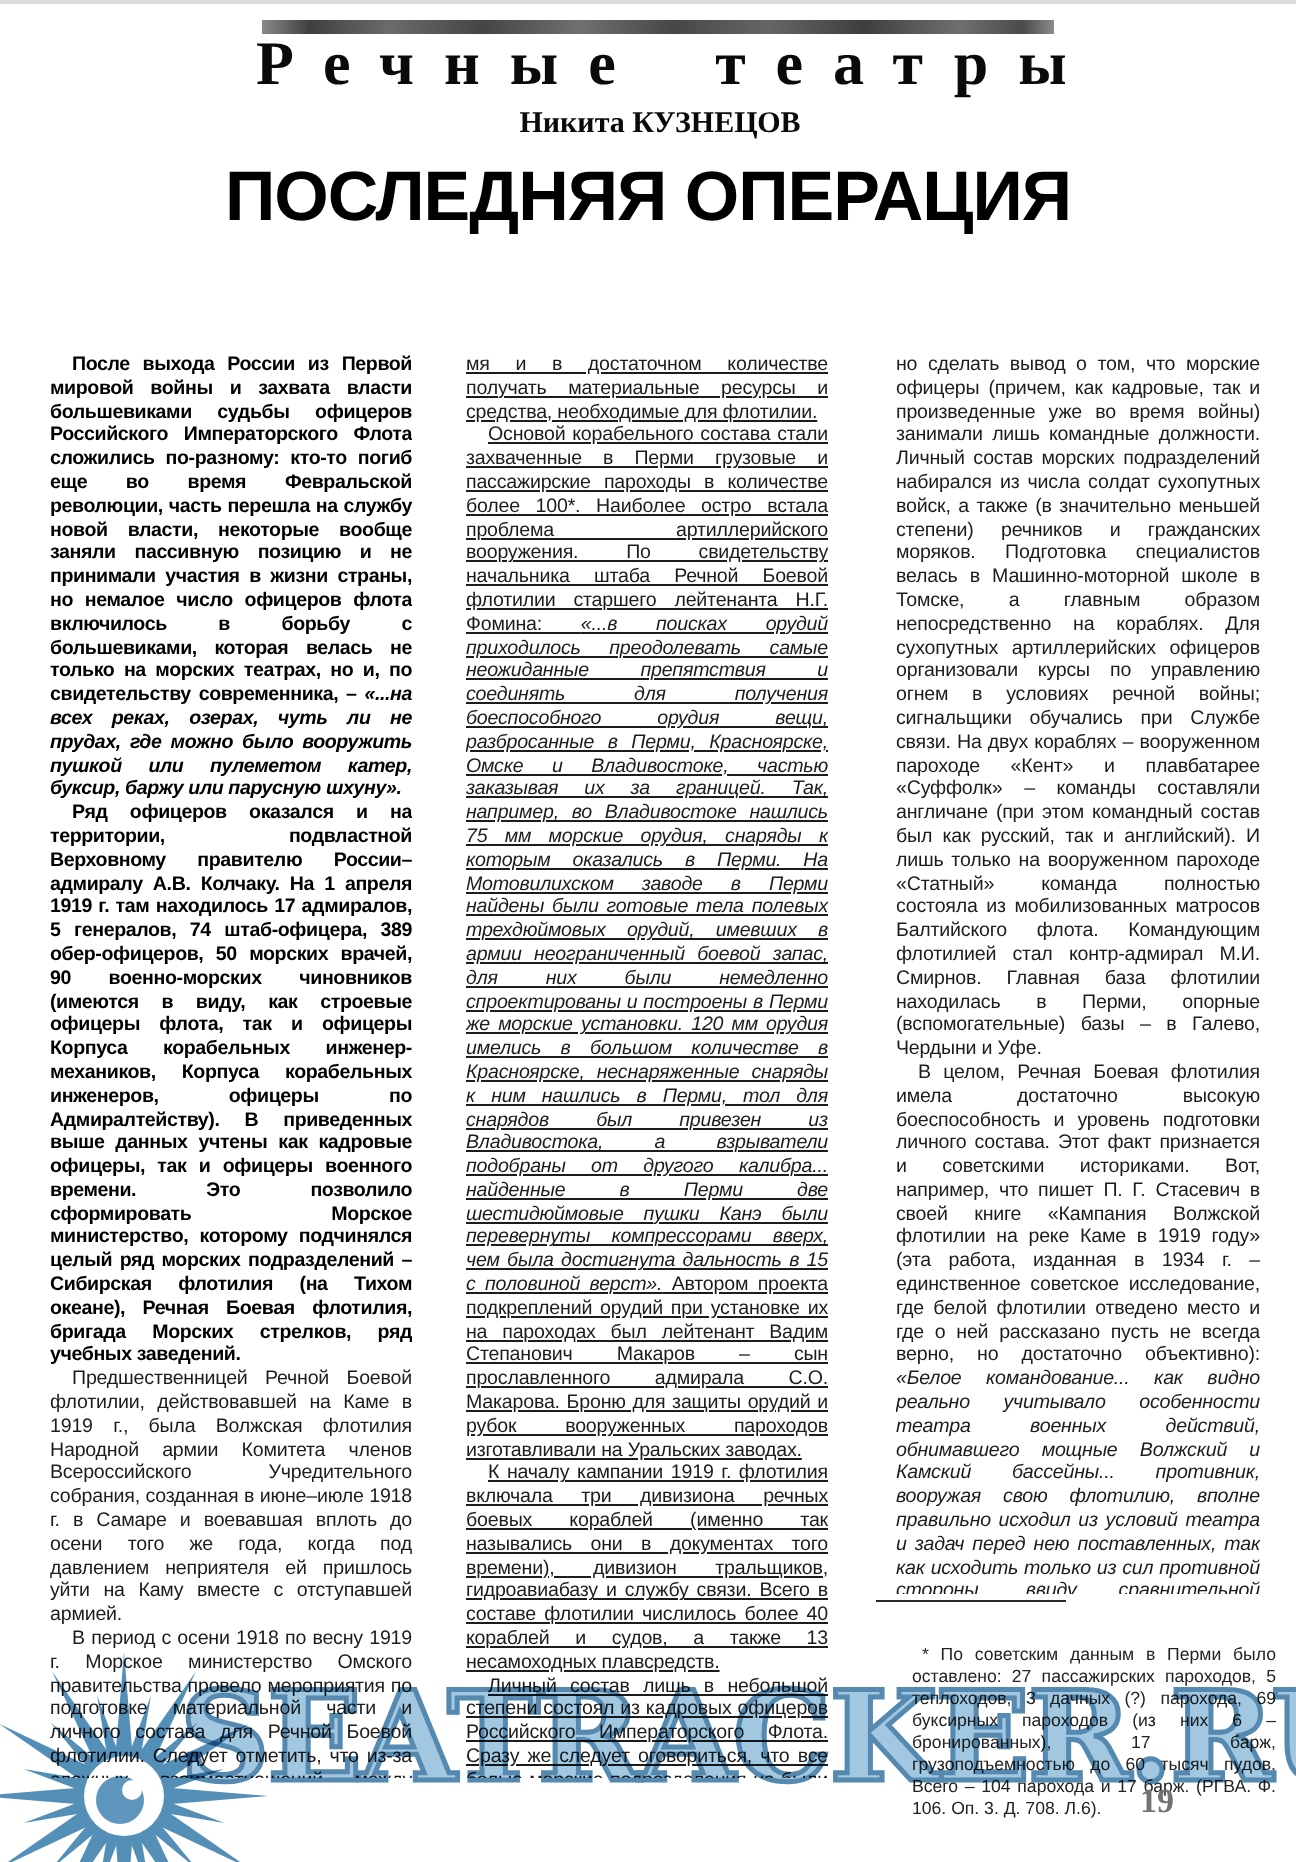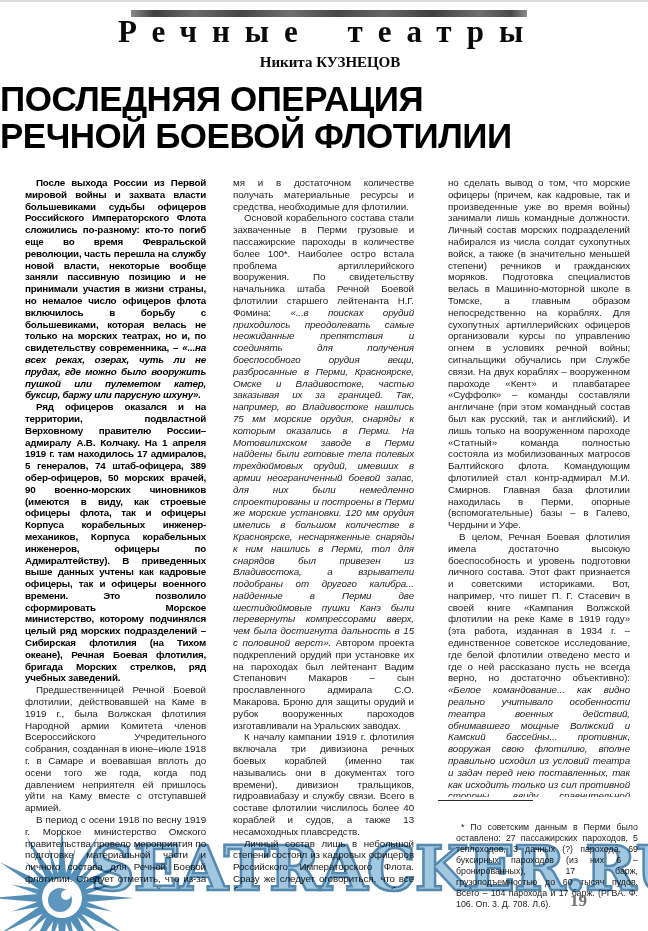--- a/index.html
+++ b/index.html
@@ -13,47 +13,47 @@
     margin:0 auto;
   }
   .scan-edge{position:absolute;left:0;top:0;width:100%;height:2px;background:#dcdcdc;}
 
   
   .topbar{
     position:absolute;left:131px;top:10px;width:396px;height:7px;
     background:linear-gradient(90deg,#8a8a8a 0%,#3f3f3f 6%,#6b6b6b 16%,#454545 28%,#707070 40%,#474747 52%,#666666 64%,#3e3e3e 76%,#6f6f6f 88%,#4a4a4a 96%,#8c8c8c 100%);
   }
   .rubric{
-    position:absolute;left:118px;top:15px;width:420px;
+    position:absolute;left:128px;top:15px;width:420px;
     font-family:"Liberation Serif", serif;
     font-weight:bold;font-size:31px;line-height:34px;
     letter-spacing:15px;word-spacing:12px;
     text-align:center;color:#0a0a0a;white-space:nowrap;
   }
   .author{
     position:absolute;left:0;top:54px;width:660px;
     font-family:"Liberation Serif", serif;
     font-weight:bold;font-size:15px;text-align:center;color:#0a0a0a;
   }
   .title{
     position:absolute;left:0;top:80px;width:648px;margin:0;
     font-family:"Liberation Sans", sans-serif;
     font-weight:bold;font-size:35px;line-height:37px;
-    letter-spacing:-0.5px;color:#000;
+    letter-spacing:-0.5px;text-align:center;color:#000;
   }
 
   
   .col{
     position:absolute;top:177px;
     font-size:9.8px;line-height:11.8px;
     letter-spacing:-0.1px;
     text-align:justify;overflow:hidden;
   }
   .col1{left:25px;width:181px;height:712px;}
-  .col2{left:233px;width:181px;height:712px;}
+  .col2{left:233px;width:181px;height:712px;text-decoration:underline;}
   .col3{left:448px;width:182px;height:620px;}
   .col p{margin:0;text-indent:11px;}
   .col p.noindent{text-indent:0;}
   .lead{font-weight:bold;color:#000;letter-spacing:-0.2px;}
   .i{font-style:italic;}
 
   
   .fn-rule{position:absolute;left:438px;top:800px;width:95px;height:1px;background:#2a2a2a;}
   .fn-text{
     position:absolute;left:440px;top:806px;width:182px;margin:16px;
@@ -83,21 +83,21 @@
 </style>
 </head>
 <body>
 
 <div class="page">
   <div class="scan-edge"></div>
 
   <div class="topbar"></div>
   <div class="rubric">Речные театры</div>
   <div class="author">Никита КУЗНЕЦОВ</div>
-  <h1 class="title"><span>ПОСЛЕДНЯЯ ОПЕРАЦИЯ</span><br><span>РЕЧНОЙ БОЕВОЙ ФЛОТИЛИИ</span></h1>
+  <h1 class="title"><span>ПОСЛЕДНЯЯ ОПЕРАЦИЯ</span><br></h1>
 
   <div class="col col1">
     <p class="lead"><span>После выхода России из Первой мировой войны и захвата власти большевиками судьбы офицеров Российского Императорского Флота сложились по-разному: кто-то погиб еще во время Февральской революции, часть перешла на службу новой власти, некоторые вообще заняли пассивную позицию и не принимали участия в жизни страны, но немалое число офицеров флота включилось в борьбу с большевиками, которая велась не только на морских театрах, но и, по свидетельству современника, – </span><span class="i">«...на всех реках, озерах, чуть ли не прудах, где можно было вооружить пушкой или пулеметом катер, буксир, баржу или парусную шхуну».</span></p>
     <p class="lead">Ряд офицеров оказался и на территории, подвластной Верховному правителю России– адмиралу А.В. Колчаку. На 1 апреля 1919 г. там находилось 17 адмиралов, 5 генералов, 74 штаб-офицера, 389 обер-офицеров, 50 морских врачей, 90 военно-морских чиновников (имеются в виду, как строевые офицеры флота, так и офицеры Корпуса корабельных инженер-механиков, Корпуса корабельных инженеров, офицеры по Адмиралтейству). В приведенных выше данных учтены как кадровые офицеры, так и офицеры военного времени. Это позволило сформировать Морское министерство, которому подчинялся целый ряд морских подразделений – Сибирская флотилия (на Тихом океане), Речная Боевая флотилия, бригада Морских стрелков, ряд учебных заведений.</p>
     <p>Предшественницей Речной Боевой флотилии, действовавшей на Каме в 1919 г., была Волжская флотилия Народной армии Комитета членов Всероссийского Учредительного собрания, созданная в июне–июле 1918 г. в Самаре и воевавшая вплоть до осени того же года, когда под давлением неприятеля ей пришлось уйти на Каму вместе с отступавшей армией.</p>
     <p>В период с осени 1918 по весну 1919 г. Морское министерство Омского правительства провело мероприятия по подготовке материальной части и личного состава для Речной Боевой флотилии. Следует отметить, что из-за сложных взаимоотношений между морским и сухопутным командованием не всегда удавалось вовре-</p>
   </div>
 
   <div class="col col2">
     <p class="noindent">мя и в достаточном количестве получать материальные ресурсы и средства, необходимые для флотилии.</p>

